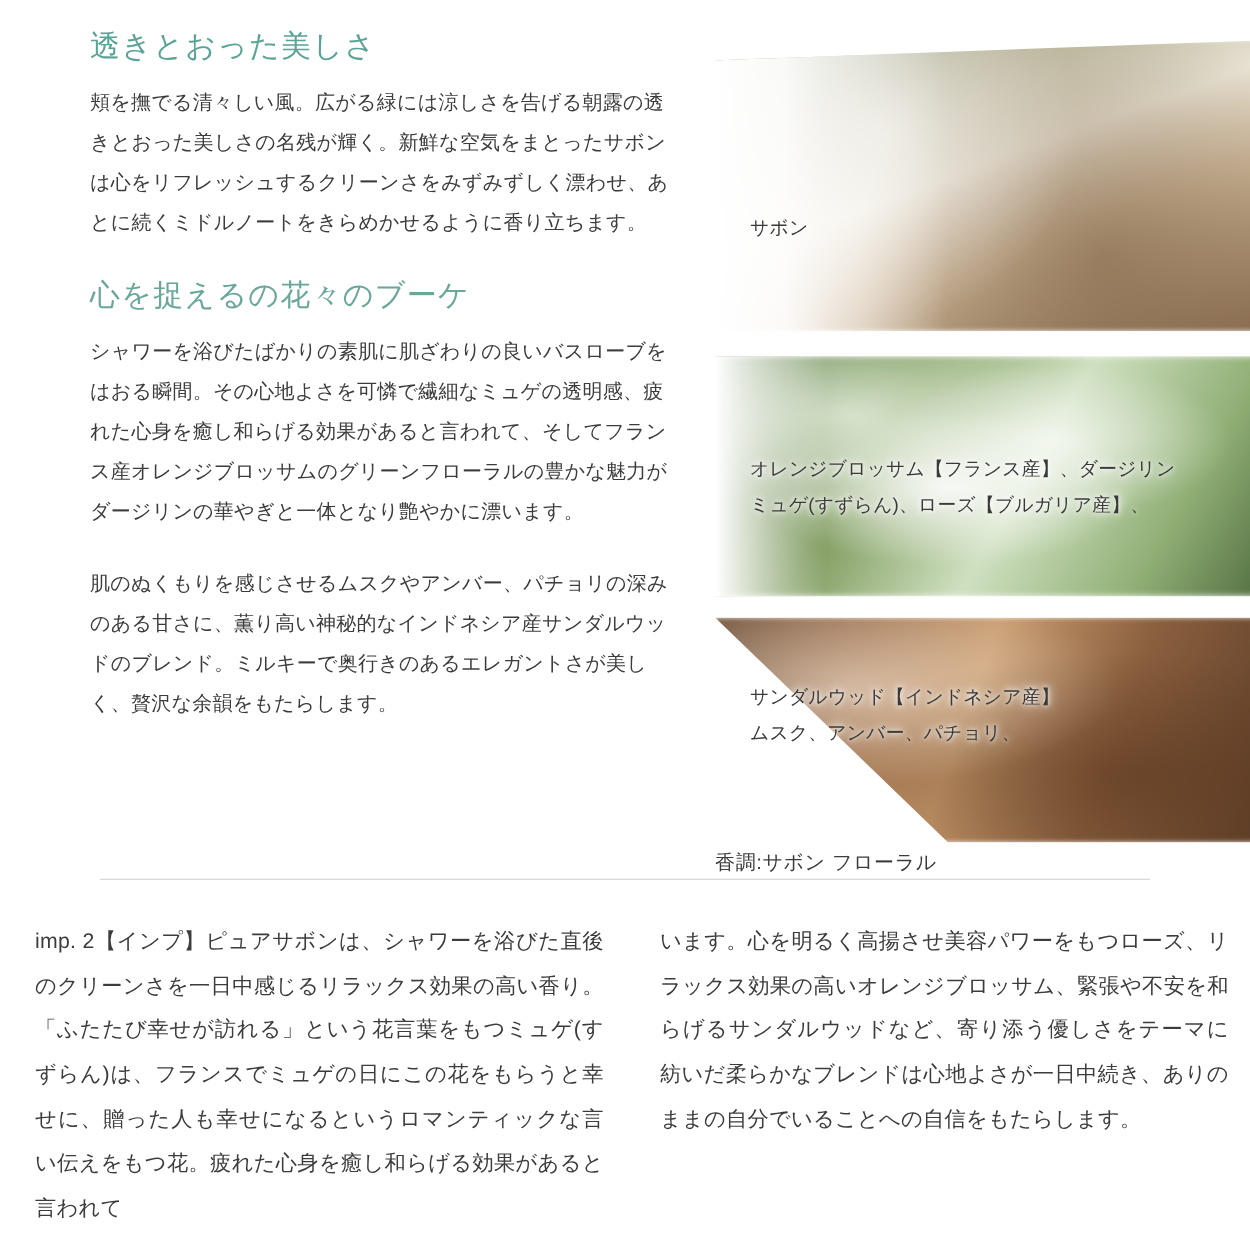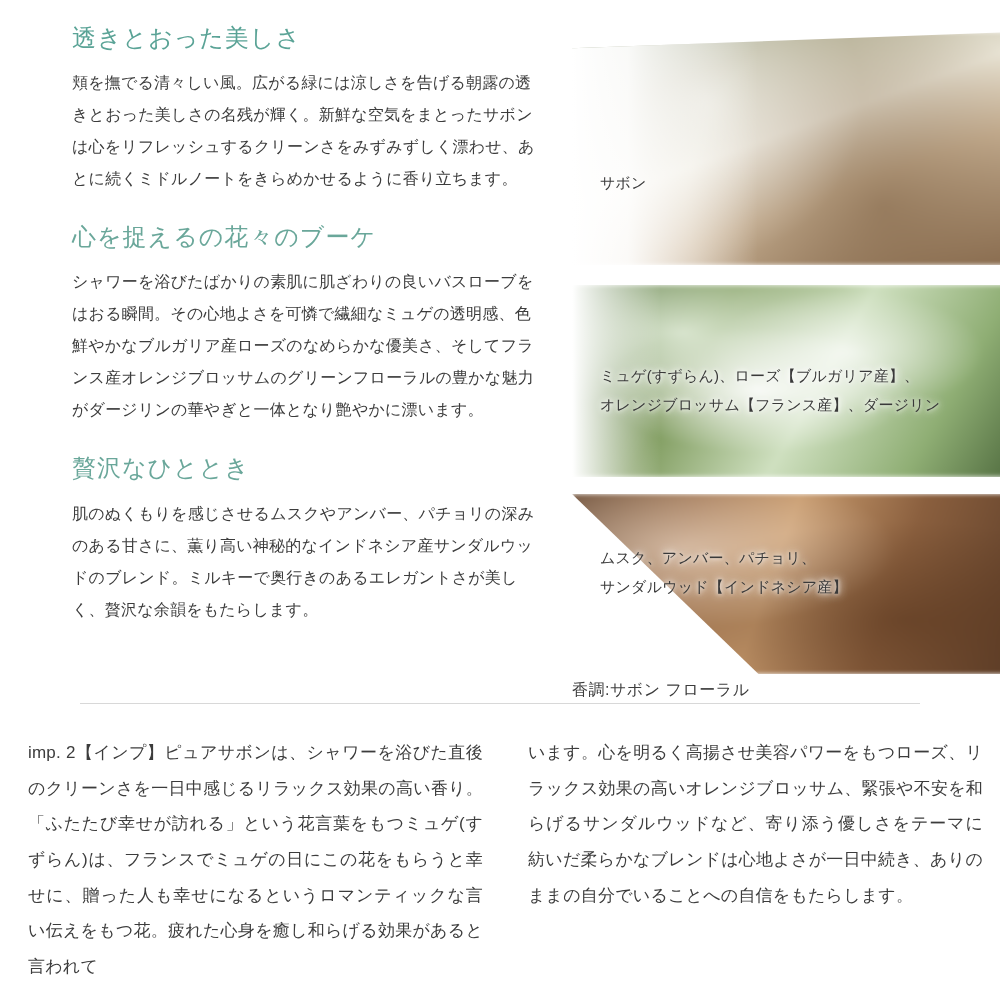--- a/index.html
+++ b/index.html
@@ -194,23 +194,22 @@
 <div class="page">
 
   <div class="upper">
 
     <div class="text-col">
 
       <h2 class="sec-heading top">透きとおった美しさ</h2>
       <p class="sec-body">頬を撫でる清々しい風。広がる緑には涼しさを告げる朝露の透きとおった美しさの名残が輝く。新鮮な空気をまとったサボンは心をリフレッシュするクリーンさをみずみずしく漂わせ、あとに続くミドルノートをきらめかせるように香り立ちます。</p>
 
       <h2 class="sec-heading">心を捉えるの花々のブーケ</h2>
-      <p class="sec-body">シャワーを浴びたばかりの素肌に肌ざわりの良いバスローブをはおる瞬間。その心地よさを可憐で繊細なミュゲの透明感、色鮮やかなブルガリア産ローズのなめらかな優美さ、そしてフランス産オレンジブロッサムのグリーンフローラルの豊かな魅力がダージリンの華やぎと一体となり艶やかに漂います。</p>
-
-      <h2 class="sec-heading">贅沢なひととき</h2>
+      <p class="sec-body">シャワーを浴びたばかりの素肌に肌ざわりの良いバスローブをはおる瞬間。その心地よさを可憐で繊細なミュゲの透明感、疲れた心身を癒し和らげる効果があると言われて、そしてフランス産オレンジブロッサムのグリーンフローラルの豊かな魅力がダージリンの華やぎと一体となり艶やかに漂います。</p>
+
       <p class="sec-body">肌のぬくもりを感じさせるムスクやアンバー、パチョリの深みのある甘さに、薫り高い神秘的なインドネシア産サンダルウッドのブレンド。ミルキーで奥行きのあるエレガントさが美しく、贅沢な余韻をもたらします。</p>
 
     </div>
 
     <div class="img-col">
 
       <div class="photo p1">
         <div class="clip">
           <div class="fill"></div>
           <div class="leftfade"></div>
@@ -226,27 +225,27 @@
 
       <div class="photo p3">
         <div class="clip">
           <div class="fill"></div>
         </div>
       </div>
 
       <div class="photo-caption cap1">サボン</div>
 
       <div class="photo-caption cap2">
+        <div>オレンジブロッサム【フランス産】、ダージリン</div>
         <div>ミュゲ(すずらん)、ローズ【ブルガリア産】、</div>
-        <div>オレンジブロッサム【フランス産】、ダージリン</div>
       </div>
 
       <div class="photo-caption cap3">
+        <div>サンダルウッド【インドネシア産】</div>
         <div>ムスク、アンバー、パチョリ、</div>
-        <div>サンダルウッド【インドネシア産】</div>
       </div>
 
       <div class="kichou">香調:サボン フローラル</div>
 
     </div>
 
   </div>
 
   <div class="divider"></div>
 

